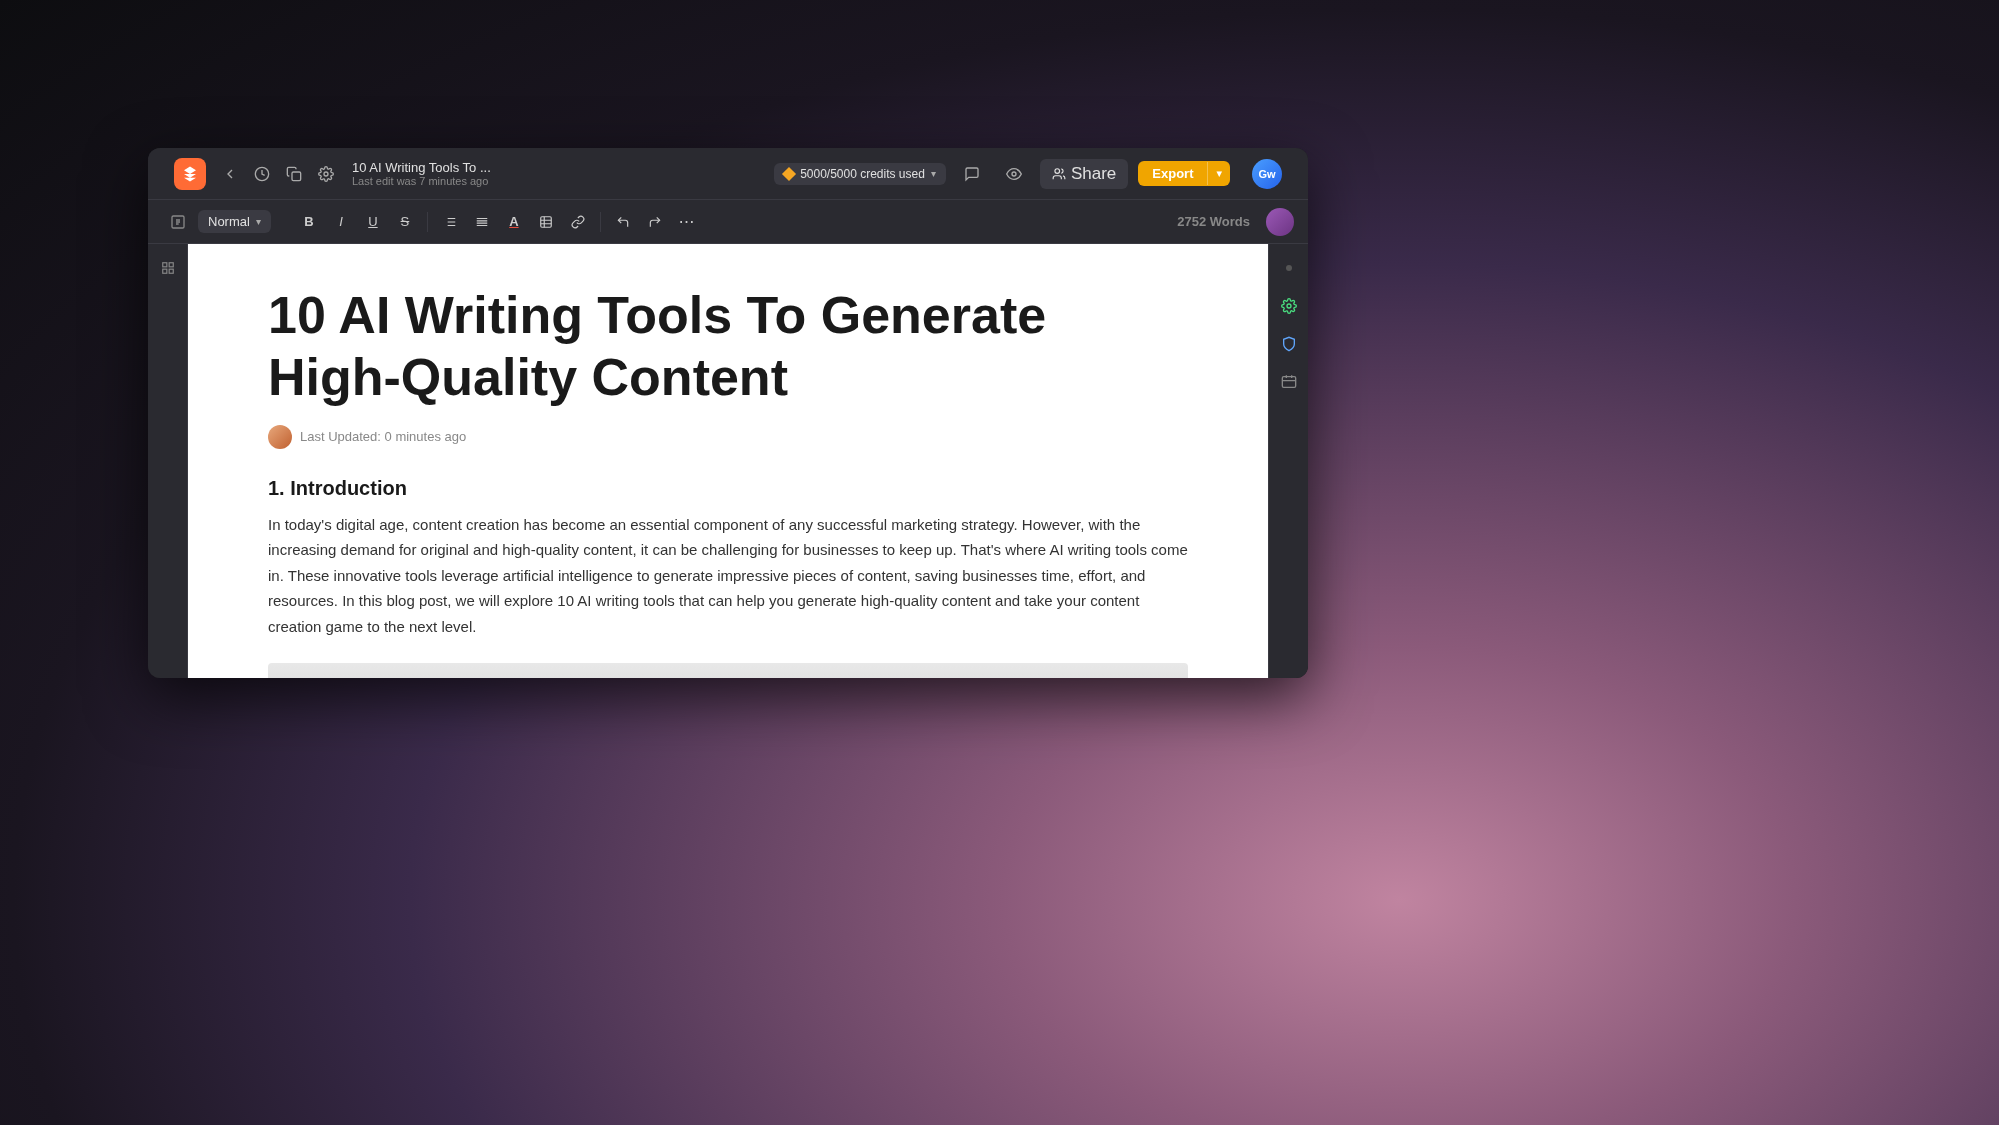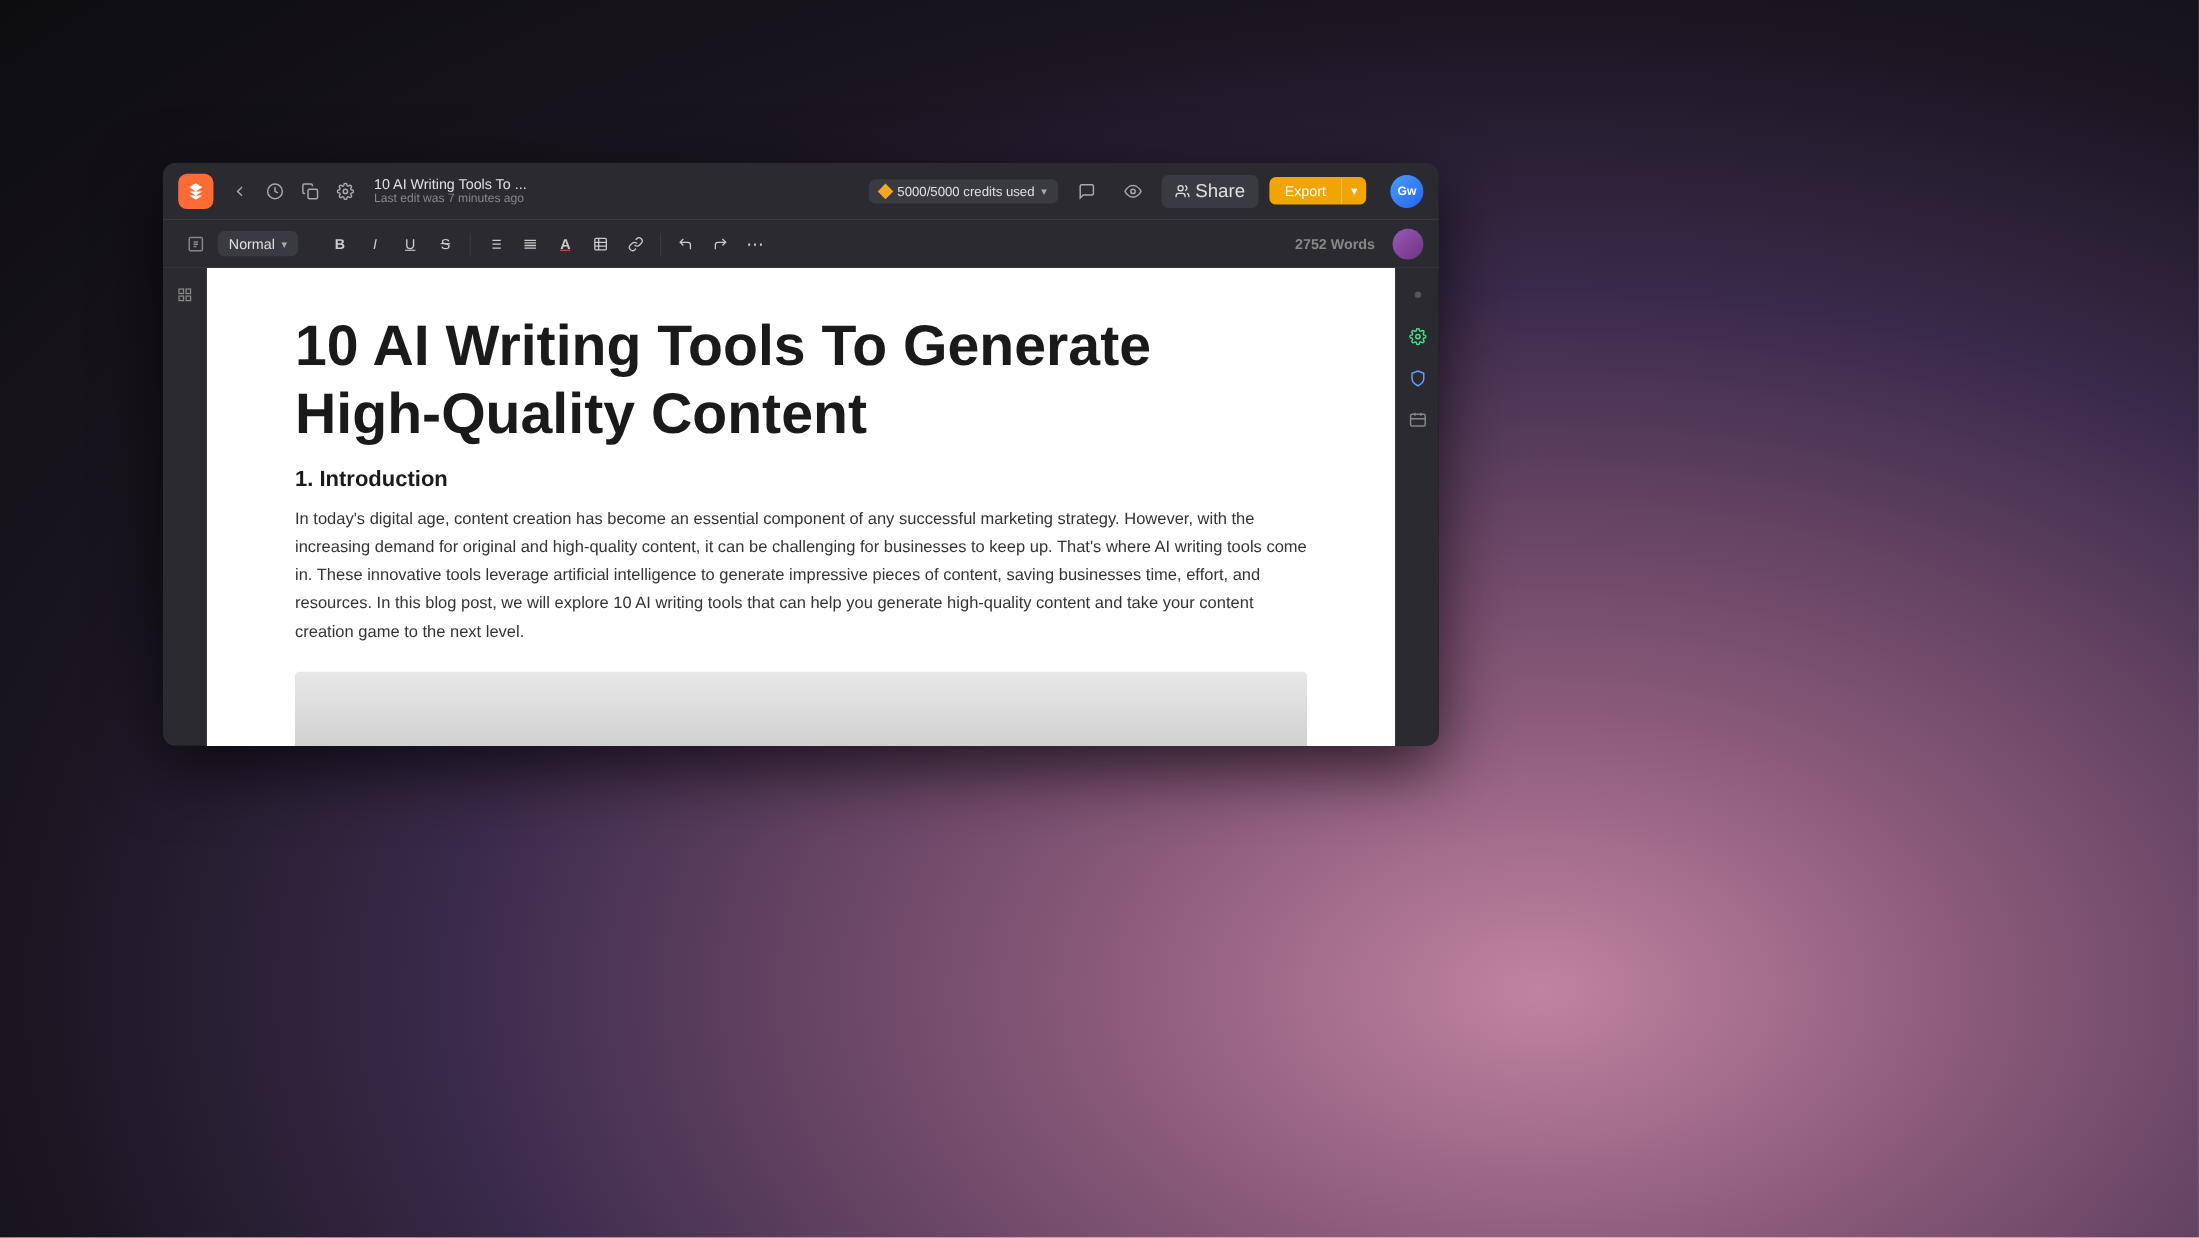--- a/index.html
+++ b/index.html
@@ -27,21 +27,21 @@
       overflow: hidden;
       display: flex;
       flex-direction: column;
     }
 
     
     .title-bar {
       display: flex;
       align-items: center;
       background: #2a2a30;
-      padding: 0 14px;
+      padding: 0 26px;
       height: 52px;
       border-bottom: 1px solid #3a3a42;
       flex-shrink: 0;
     }
 
     .logo-btn {
       width: 32px;
       height: 32px;
       background: #ff6b35;
       border-radius: 8px;
@@ -143,21 +143,21 @@
       gap: 0;
       background: #f0a500;
       border-radius: 6px;
       overflow: hidden;
       cursor: pointer;
     }
 
     .export-main {
       padding: 5px 14px;
       font-size: 13px;
-      font-weight: 400;
+      font-weight: 700;
       color: #fff;
       border-radius: 11px;
     }
 
     .export-chevron {
       padding: 5px 8px;
       border-left: 1px solid rgba(255,255,255,0.3);
       color: #fff;
       font-size: 11px;
     }
@@ -583,20 +583,24 @@
         </svg>
       </div>
     </div>
 
     <div class="doc-area">
       <div class="doc-page">
 
 
         <h1 class="doc-title-main">10 AI Writing Tools To Generate High-Quality Content</h1>
 
+        <div class="doc-meta">
+          <div class="doc-meta-avatar"></div>
+          <span class="doc-meta-text">Last Updated: 0 minutes ago</span>
+        </div>
 
         <h2 class="doc-section-heading">1. Introduction</h2>
         <p class="doc-body-text">In today's digital age, content creation has become an essential component of any successful marketing strategy. However, with the increasing demand for original and high-quality content, it can be challenging for businesses to keep up. That's where AI writing tools come in. These innovative tools leverage artificial intelligence to generate impressive pieces of content, saving businesses time, effort, and resources. In this blog post, we will explore 10 AI writing tools that can help you generate high-quality content and take your content creation game to the next level.</p>
 
         <div style="margin-top: 24px; height: 80px; background: linear-gradient(to bottom, #e8e8e8, #cccccc); border-radius: 4px 4px 0 0;"></div>
 
       </div>
     </div>
 
     <div class="right-sidebar">

